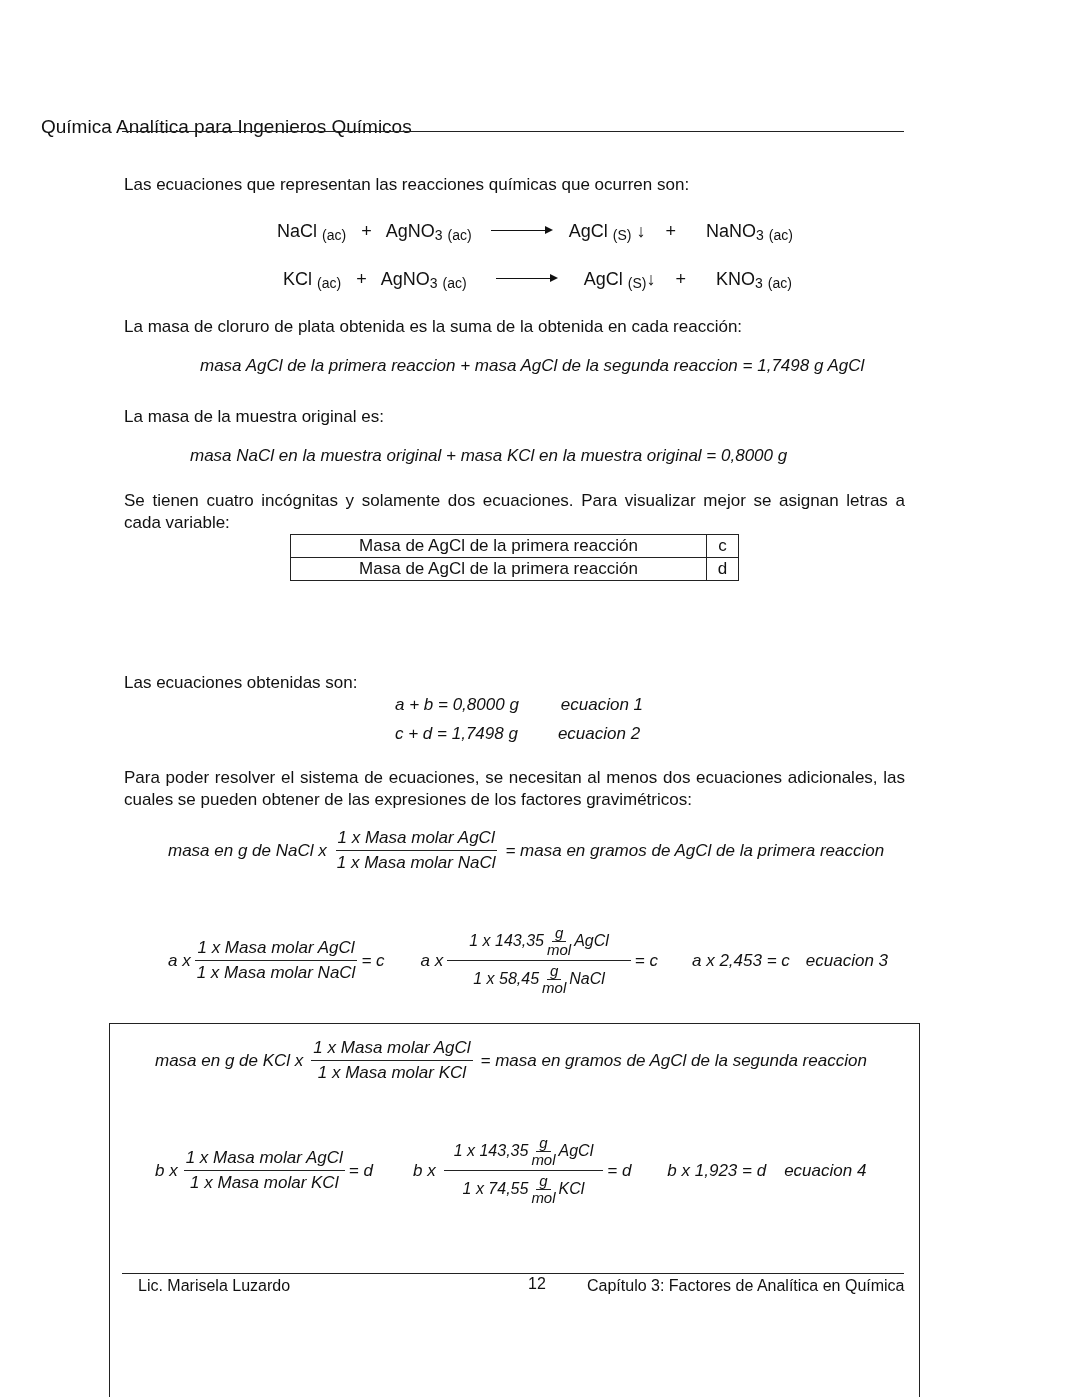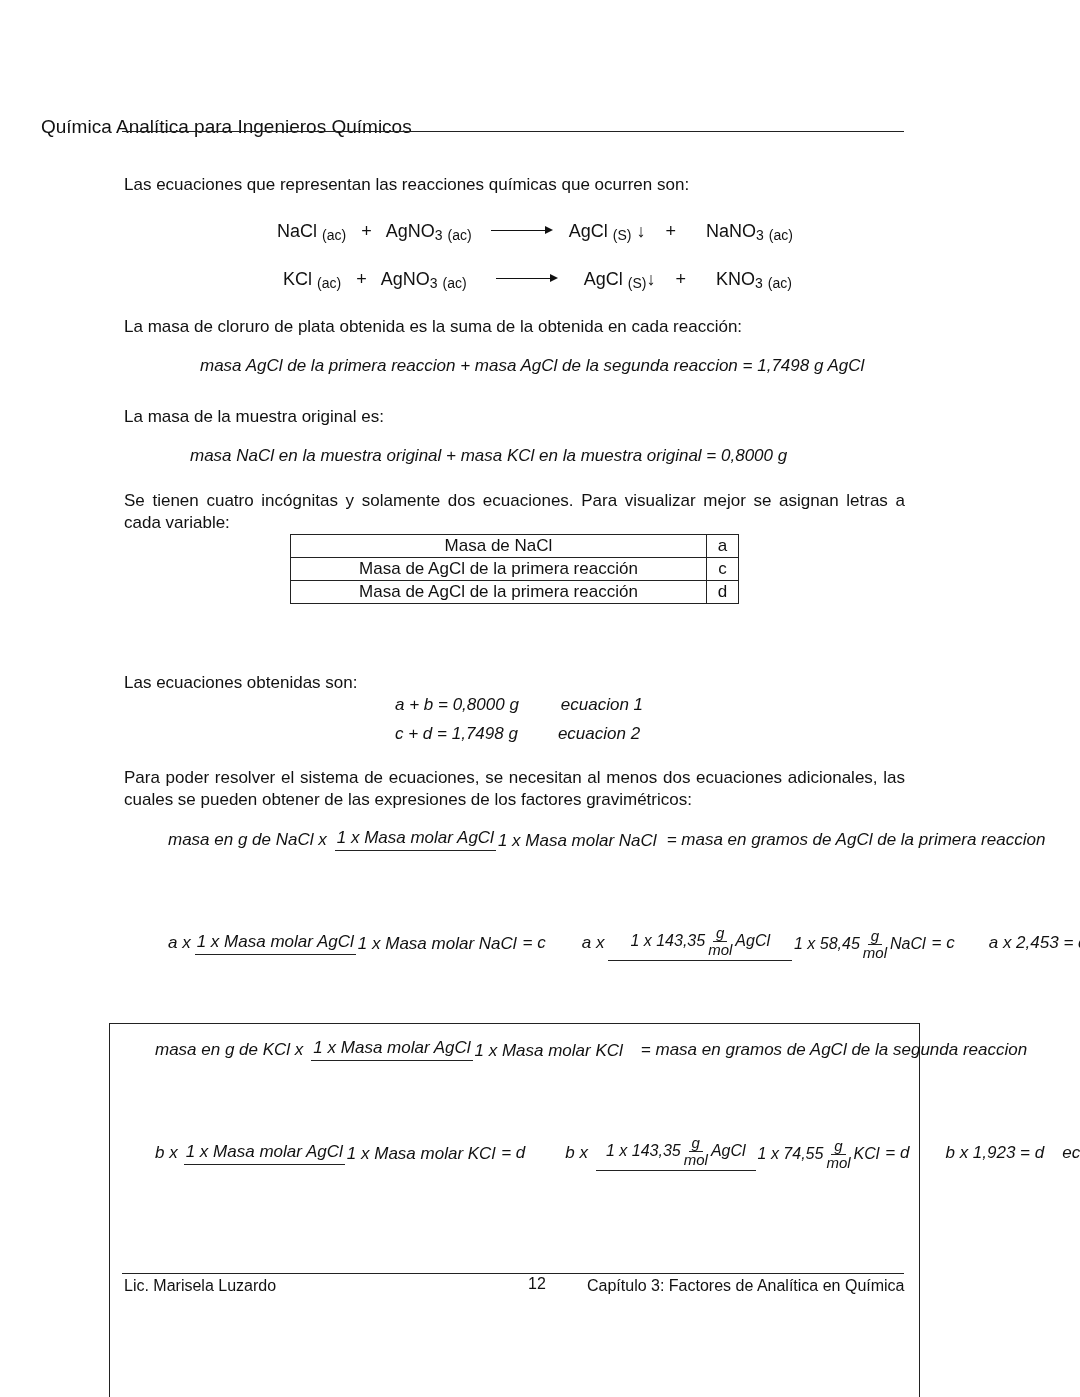--- a/index.html
+++ b/index.html
@@ -11,21 +11,21 @@
   .para { left:124px; width:781px; font-size:17px; line-height:22px; text-align:justify; }
   .rx { font-size:18px; white-space:nowrap; }
   .sub { font-size:14px; vertical-align:-3px; }
   .sub3 { font-size:14px; vertical-align:-3px; }
   .arrow { display:inline-block; width:60px; border-top:1.5px solid #111; position:relative; top:-6px; margin:0 14px; }
   .arrow::after { content:""; position:absolute; right:-2px; top:-5px; border-left:8px solid #111; border-top:4px solid transparent; border-bottom:4px solid transparent; }
   .it { font-style:italic; font-size:17px; white-space:nowrap; }
   table.vars { border-collapse:collapse; font-size:17px; }
   table.vars td, table.vars th { border:1.5px solid #222; padding:0 6px; height:22px; text-align:center; font-weight:normal; }
   table.vars th { background:#e0e0e0; }
-  .frac { display:inline-flex; flex-direction:row; align-items:center; vertical-align:middle; margin:0 4px; }
+  .frac { display:inline-flex; flex-direction:column; align-items:center; vertical-align:middle; margin:0 4px; }
   .frac .num { padding:0 2px 2px; border-bottom:1.3px solid #222; }
   .frac .den { padding:2px 2px 0; }
   .mini { display:inline-flex; flex-direction:column; align-items:center; vertical-align:middle; font-size:15px; line-height:16px; margin:0 3px; }
   .mini .n { border-bottom:1px solid #222; padding:0 3px; }
   .eqrow { display:flex; align-items:center; white-space:nowrap; font-style:italic; font-size:17px; }
   .box { left:109px; top:1023px; width:809px; height:400px; border:1.5px solid #222; }
   .ftr-line { left:122px; width:782px; top:1273px; border-top:1.5px solid #222; }
   .ftr { top:1277px; font-size:16px; }
 </style>
 </head>
@@ -59,24 +59,20 @@
 <div class="abs para" style="top:316px">La masa de cloruro de plata obtenida es la suma de la obtenida en cada reacción:</div>
 <div class="abs it" style="left:200px; top:356px">masa AgCl de la primera reaccion + masa AgCl de la segunda reaccion = 1,7498 g  AgCl</div>
 
 <div class="abs para" style="top:406px">La masa de la muestra original es:</div>
 <div class="abs it" style="left:190px; top:446px">masa NaCl en la muestra original + masa KCl en la muestra original = 0,8000 g</div>
 
 <div class="abs para" style="top:490px">Se tienen cuatro incógnitas y solamente dos ecuaciones.  Para visualizar mejor se asignan letras a cada variable:</div>
 
 <table class="abs vars" style="left:290px; top:534px; width:449px">
   <tbody>
-  <tr>
-        <td>Masa de NaCl</td>
-        <td>a</td>
-      </tr>
   <tr>
         <td>Masa de AgCl de la primera reacción</td>
         <td>c</td>
       </tr>
   <tr>
         <td>Masa de AgCl de la primera reacción</td>
         <td>d</td>
       </tr>
 </tbody>
   </table>
@@ -127,21 +123,21 @@
 </div>
 
 <div class="abs box"></div>
 
 <div class="abs eqrow" style="left:155px; top:1038px">
   <span>masa en g de KCl   x</span>
   <span class="frac" style="margin-left:8px">
       <span class="num">1 x Masa molar  AgCl</span>
       <span class="den">1 x Masa molar  KCl</span>
     </span>
-  <span style="margin-left:12px">= masa en gramos de AgCl de la segunda reaccion</span>
+  <span style="margin-left:4px">= masa en gramos de AgCl de la segunda reaccion</span>
 </div>
 
 <div class="abs eqrow" style="left:155px; top:1135px">
   <span>b  x</span>
   <span class="frac" style="margin-left:6px">
       <span class="num">1 x Masa molar  AgCl</span>
       <span class="den">1 x Masa molar  KCl</span>
     </span>
   <span>= d</span>
   <span style="display:inline-block; width:40px"></span>
@@ -157,15 +153,15 @@
         </span><span>KCl</span></span>
   </span>
   <span>= d</span>
   <span style="display:inline-block; width:36px"></span>
   <span>b  x  1,923  = d</span>
   <span style="display:inline-block; width:18px"></span>
   <span>ecuacion 4</span>
 </div>
 
 <div class="abs ftr-line"></div>
-<div class="abs ftr" style="left:124px">Lic. Marisela Luzardo</div>
+<div class="abs ftr" style="left:138px">Lic. Marisela Luzardo</div>
 <div class="abs ftr" style="left:528px; top:1275px">12</div>
 <div class="abs ftr" style="left:587px">Capítulo 3: Factores de Analítica en Química</div>
 
 </body></html>

